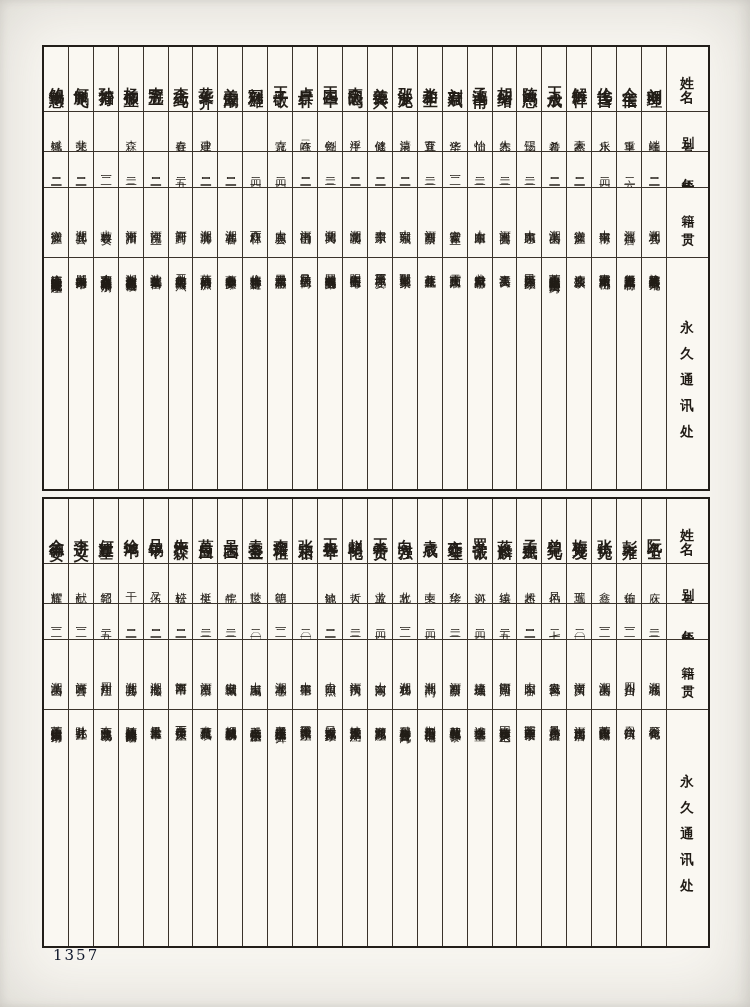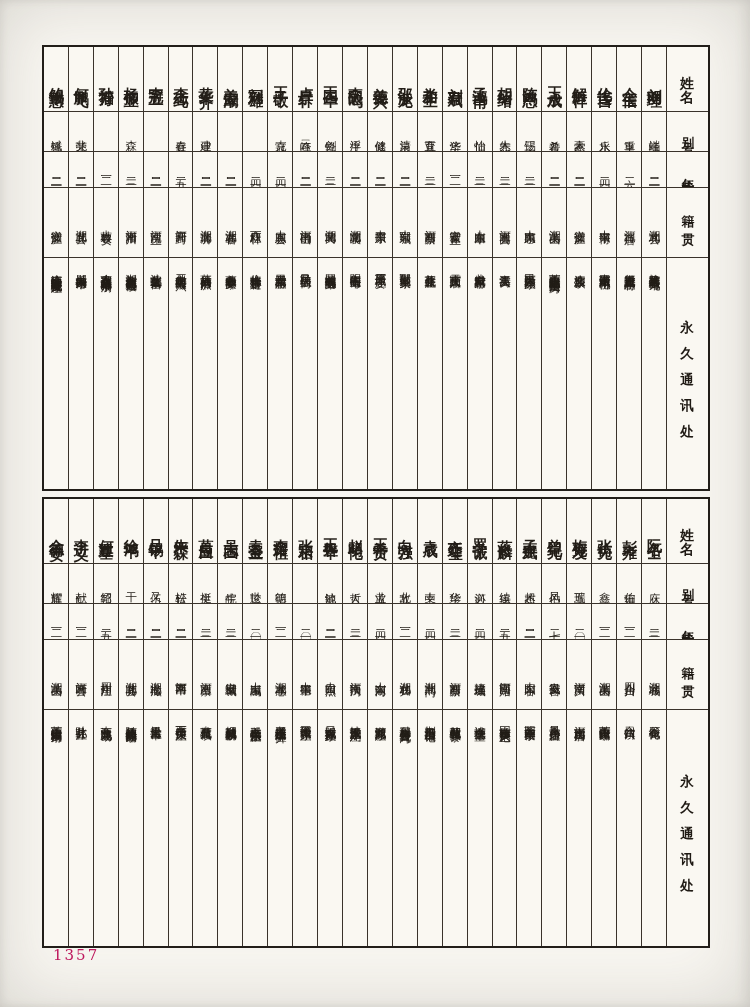--- a/index.html
+++ b/index.html
@@ -36,21 +36,21 @@
   .r-origin{height:70px;font-size:11.5px;letter-spacing:1px;}
   .r-addr  {flex:1;font-size:11.5px;letter-spacing:.5px;justify-content:flex-start;padding-top:7px;}
   .h-cell{font-weight:bold;color:#1f1a14;}
   .h-name  {letter-spacing:14px;font-size:14px;}
   .h-alias {letter-spacing:6px;font-size:12.5px;}
   .h-age   {letter-spacing:2px;font-size:12.5px;}
   .h-origin{letter-spacing:18px;font-size:13px;}
   .h-addr  {letter-spacing:26px;font-size:13.5px;justify-content:center;padding-top:0;}
   .page-number{
     position:absolute;left:53px;top:946px;
-    font-size:15px;letter-spacing:2px;color:#be185d;
+    font-size:15px;letter-spacing:2px;color:#0f172a;
     font-family:"DejaVu Serif","Liberation Serif",serif;
   }
 </style>
 </head>
 <body>
 
 <div class="sheet"></div>
 
 <div class="registry-table" id="table1">
     <div class="col header-col">

